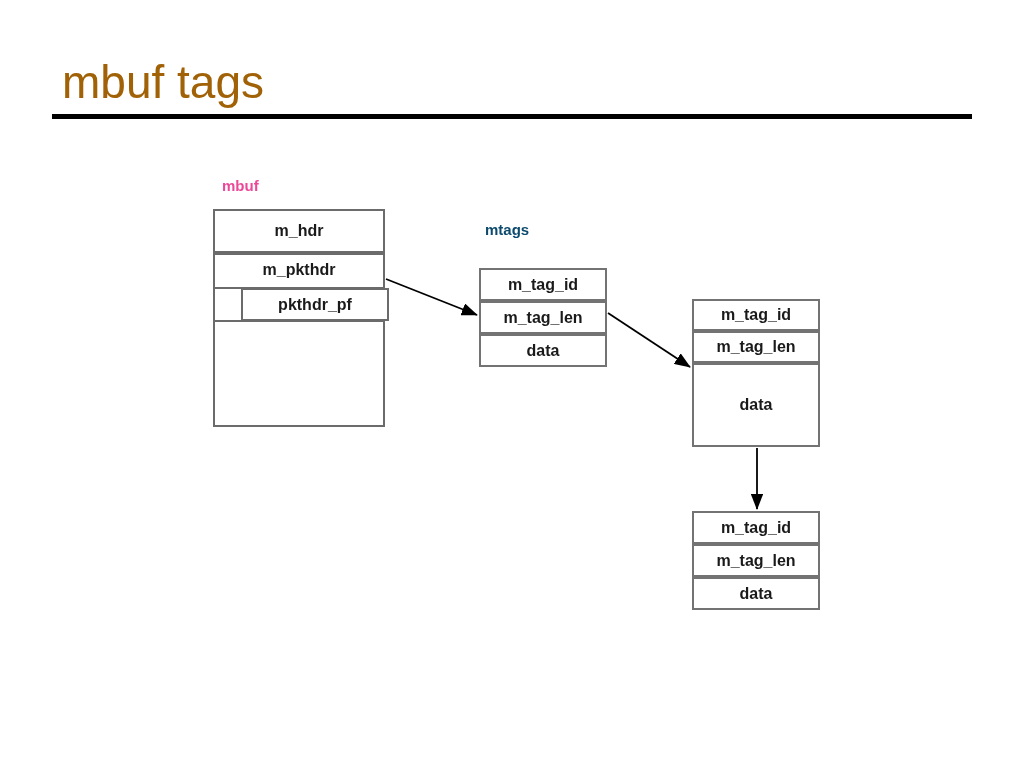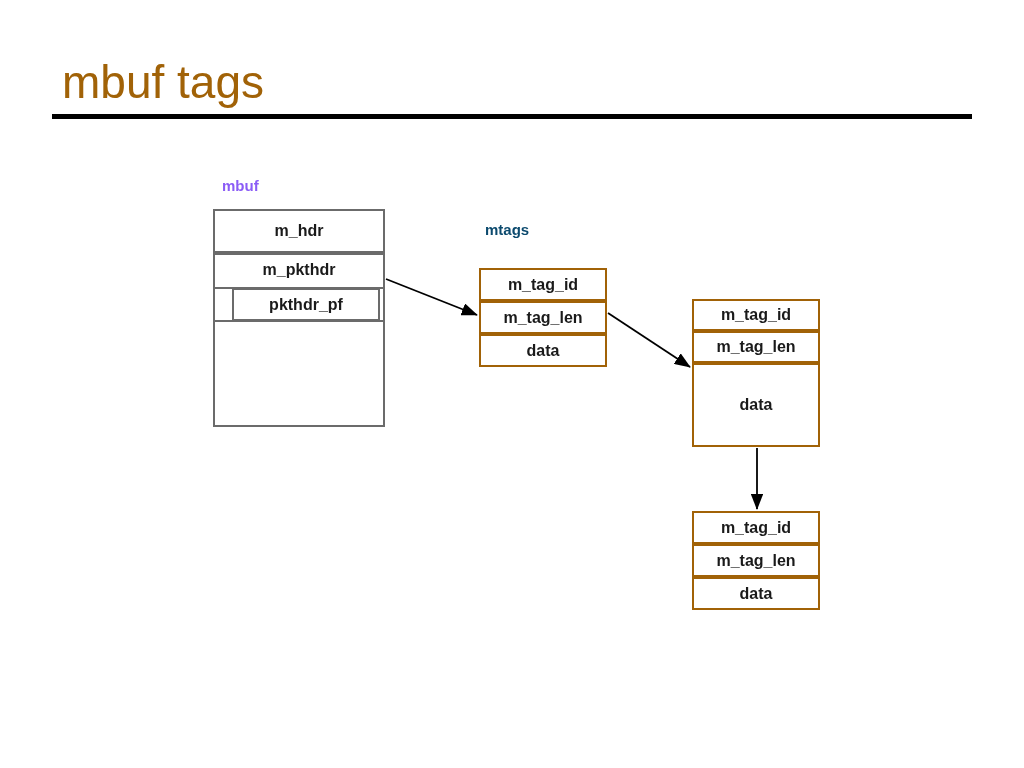--- a/index.html
+++ b/index.html
@@ -41,21 +41,21 @@
     background: #000000;
   }
 
   
   .struct-label {
     position: absolute;
     font-size: 15px;
     font-weight: bold;
     white-space: nowrap;
   }
-  .label-gray { color: #8b5cf6; }
+  .label-gray { color: #ec4899; }
   .label-black { color: #0c4a6e; }
 
   .box {
     position: absolute;
     box-sizing: border-box;
     background: #ffffff;
   }
   .box-gray {
     border: 2px solid #6b6b6b;
   }
@@ -72,21 +72,21 @@
     justify-content: center;
     font-size: 16px;
     font-weight: bold;
     color: #1a1a1a;
     white-space: nowrap;
   }
   .cell-gray {
     border: 2px solid #6b6b6b;
   }
   .cell-black {
-    border: 2px solid #a16207;
+    border: 2px solid #737373;
   }
 
   
   #arrow-layer {
     position: absolute;
     left: 0;
     top: 0;
     width: 1024px;
     height: 768px;
     pointer-events: none;
@@ -101,21 +101,21 @@
   <div id="title-rule"></div>
 
   <div class="struct-label label-gray" style="left:222px; top:177px;">mbuf</div>
 
   <div class="box box-gray" style="left:213px; top:209px; width:172px; height:218px;"></div>
 
   <div class="cell cell-gray" style="left:213px; top:253px; width:172px; height:36px; align-items:flex-start; padding-top:6px;">m_pkthdr</div>
 
   <div class="cell cell-gray" style="left:213px; top:209px; width:172px; height:44px;">m_hdr</div>
 
-  <div class="cell cell-gray" style="left:232px; top:288px; width:148px; height:33px;">pkthdr_pf</div>
+  <div class="cell cell-gray" style="left:241px; top:288px; width:148px; height:33px;">pkthdr_pf</div>
 
   <div class="cell cell-gray" style="left:213px; top:320px; width:172px; height:107px;"></div>
 
   <div class="struct-label label-black" style="left:485px; top:221px;">mtags</div>
 
   <div class="box box-black" style="left:479px; top:268px; width:128px; height:99px;"></div>
   <div class="cell cell-black" style="left:479px; top:268px; width:128px; height:33px;">m_tag_id</div>
   <div class="cell cell-black" style="left:479px; top:301px; width:128px; height:33px;">m_tag_len</div>
   <div class="cell cell-black" style="left:479px; top:334px; width:128px; height:33px;">data</div>
 

